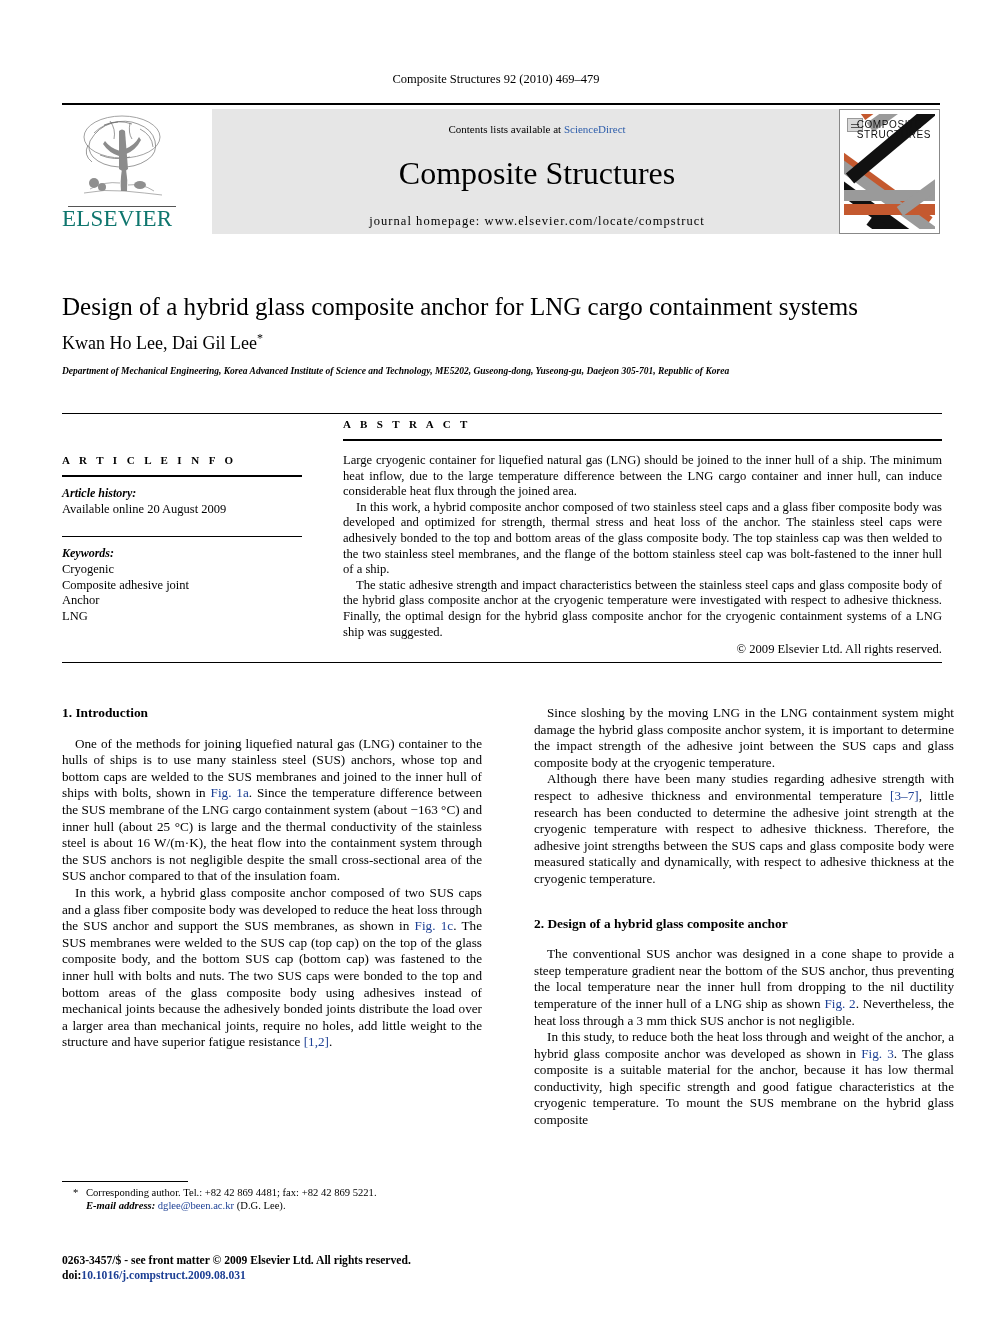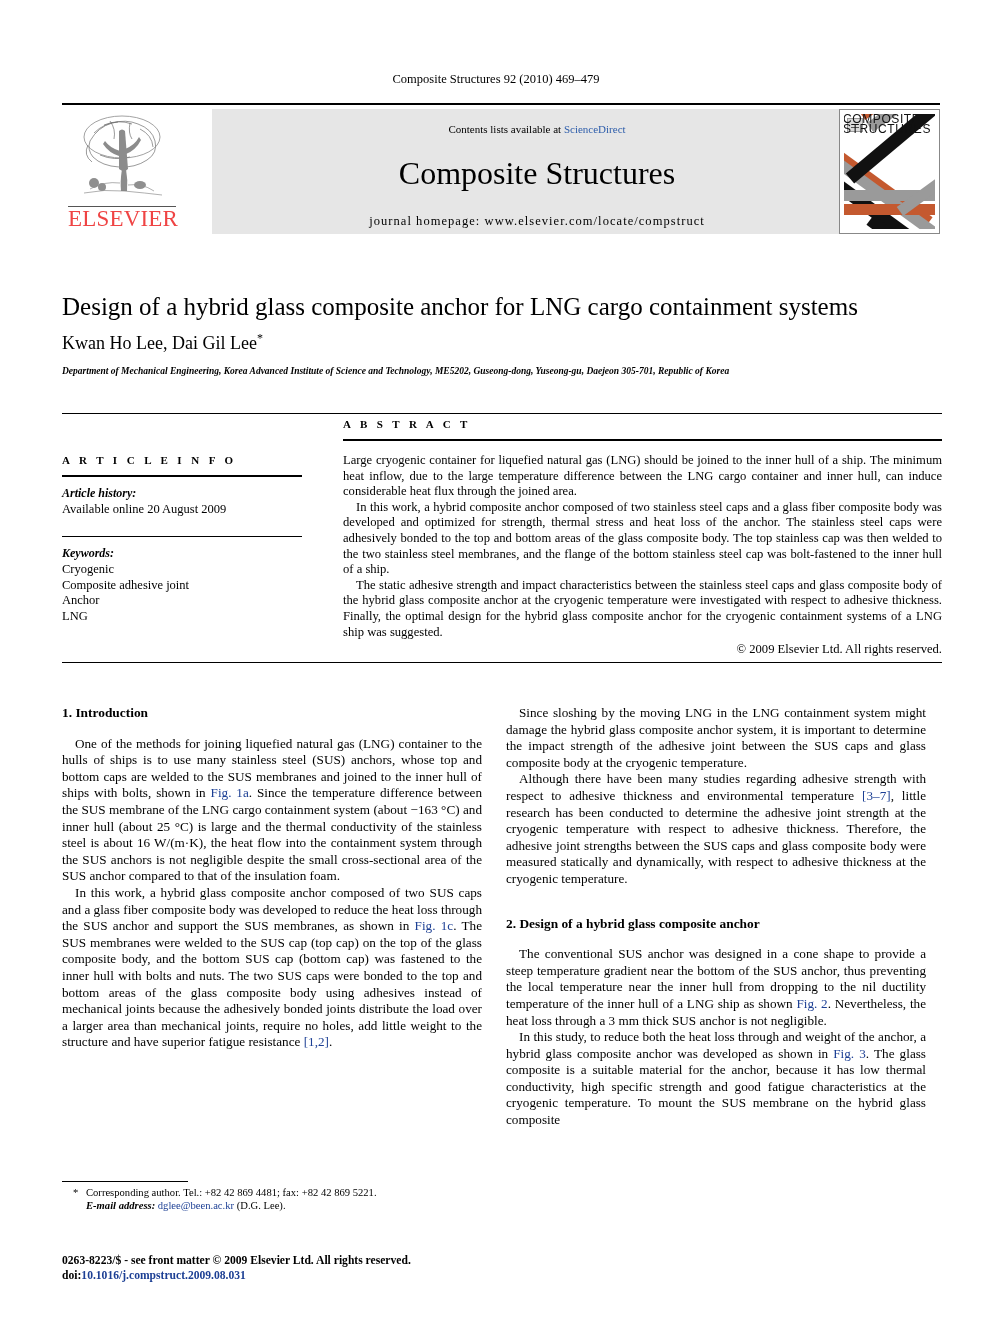--- a/index.html
+++ b/index.html
@@ -62,22 +62,22 @@
     top: 2px;
     left: 8px;
     width: 105px;
     height: 92px;
   }
   .elsevier-word {
     position: absolute;
     bottom: 2px;
     left: 0;
     width: 122px;
-    text-align: center;
-    color: #ef4444;
+    text-align: left;
+    color: #0f766e;
     font-family: "Liberation Serif", serif;
     font-size: 23px;
     letter-spacing: 0.2px;
   }
   .elsevier-underline {
     position: absolute;
     bottom: 27px;
     left: 6px;
     width: 108px;
     height: 1px;
@@ -123,24 +123,24 @@
     overflow: hidden;
   }
   .cover-inner {
     position: absolute;
     inset: 4px;
     overflow: hidden;
     background: #fff;
   }
   .cover-label {
     position: absolute;
-    top: 0;
+    top: 6px;
     right: 4px;
     font-family: "Liberation Sans", sans-serif;
-    font-size: 12px;
+    font-size: 10px;
     line-height: 10px;
     letter-spacing: 0.6px;
     text-align: left;
     color: #111;
     z-index: 5;
   }
   .cover-badge {
     position: absolute;
     top: 4px;
     left: 3px;
@@ -292,21 +292,21 @@
   }
   .bcol {
     position: absolute;
     top: 0;
     width: 420px;
     font-size: 13.2px;
     line-height: 16.6px;
     text-align: justify;
   }
   .bcol.left { left: 0; }
-  .bcol.right { left: 444px; }
+  .bcol.right { left: 472px; }
   .h2 {
     font-weight: bold;
     font-size: 13.4px;
     margin: 0 0 14px 0;
   }
   .h2.spaced-top {
     margin-top: 28px;
   }
   .bcol p {
     margin: 0;
@@ -497,17 +497,17 @@
     <span class="star">*</span>
     <div class="fn-txt">Corresponding author. Tel.: +82 42 869 4481; fax: +82 42 869 5221.</div>
     <div class="fn-email">
       <em>E-mail address:</em>
       <a class="link" href="#" style="text-decoration:none">dglee@been.ac.kr</a>
       <span>(D.G. Lee).</span>
     </div>
   </div>
 
   <div class="issn-block">
-    <div>0263-8223/$ - see front matter © 2009 Elsevier Ltd. All rights reserved.</div>
+    <div>0263-3457/$ - see front matter © 2009 Elsevier Ltd. All rights reserved.</div>
     <div><span>doi:</span><a class="link" href="#" style="text-decoration:none">10.1016/j.compstruct.2009.08.031</a></div>
   </div>
 
 </div>
 
 </body></html>

